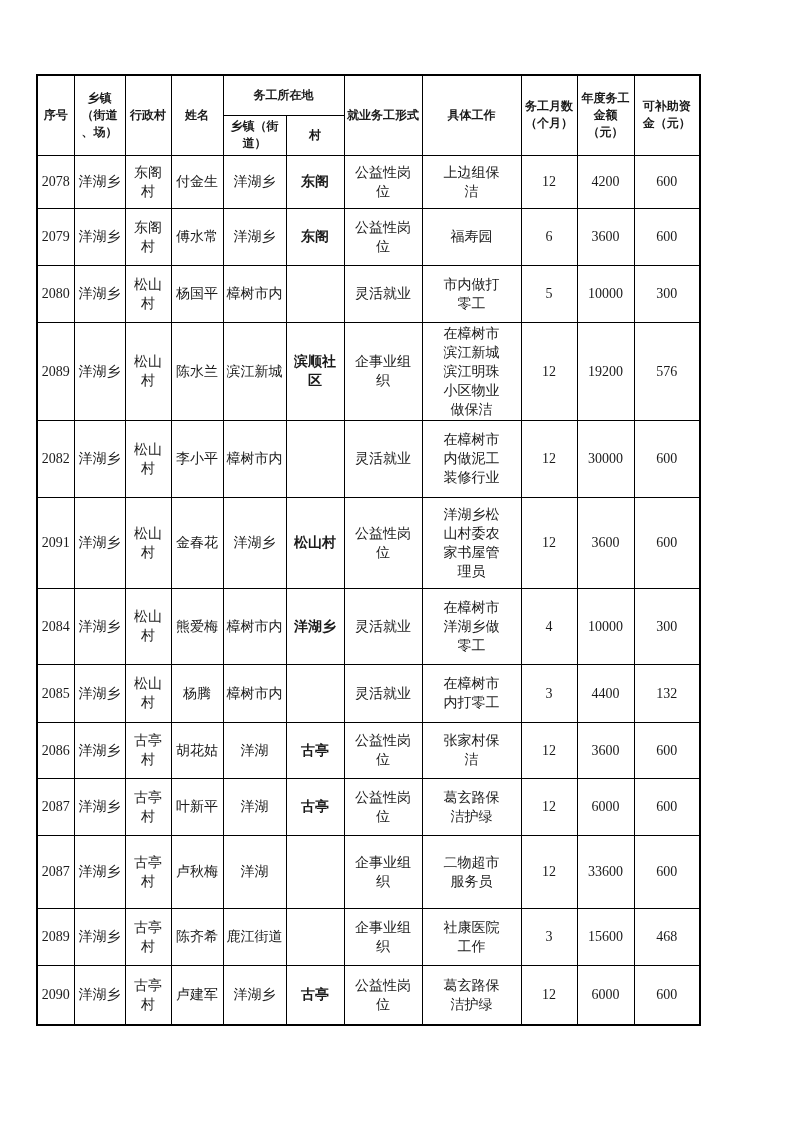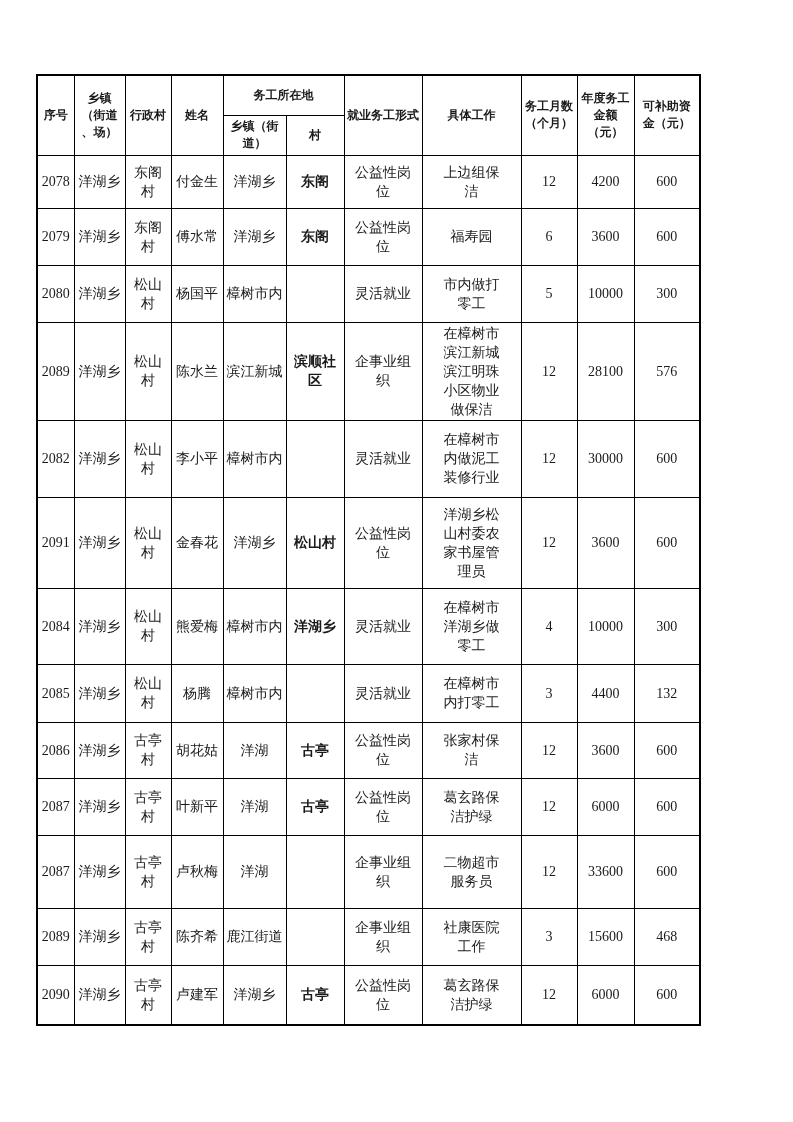--- a/index.html
+++ b/index.html
@@ -132,21 +132,21 @@
       <tr style="height:88px">
         <td>2089</td>
         <td>洋湖乡</td>
         <td>松山村</td>
         <td>陈水兰</td>
         <td>滨江新城</td>
         <td>滨顺社区</td>
         <td>企事业组织</td>
         <td>在樟树市滨江新城滨江明珠小区物业做保洁</td>
         <td>12</td>
-        <td>28100</td>
+        <td>19200</td>
         <td>576</td>
       </tr>
       <tr style="height:77px">
         <td>2082</td>
         <td>洋湖乡</td>
         <td>松山村</td>
         <td>李小平</td>
         <td>樟树市内</td>
         <td></td>
         <td>灵活就业</td>

